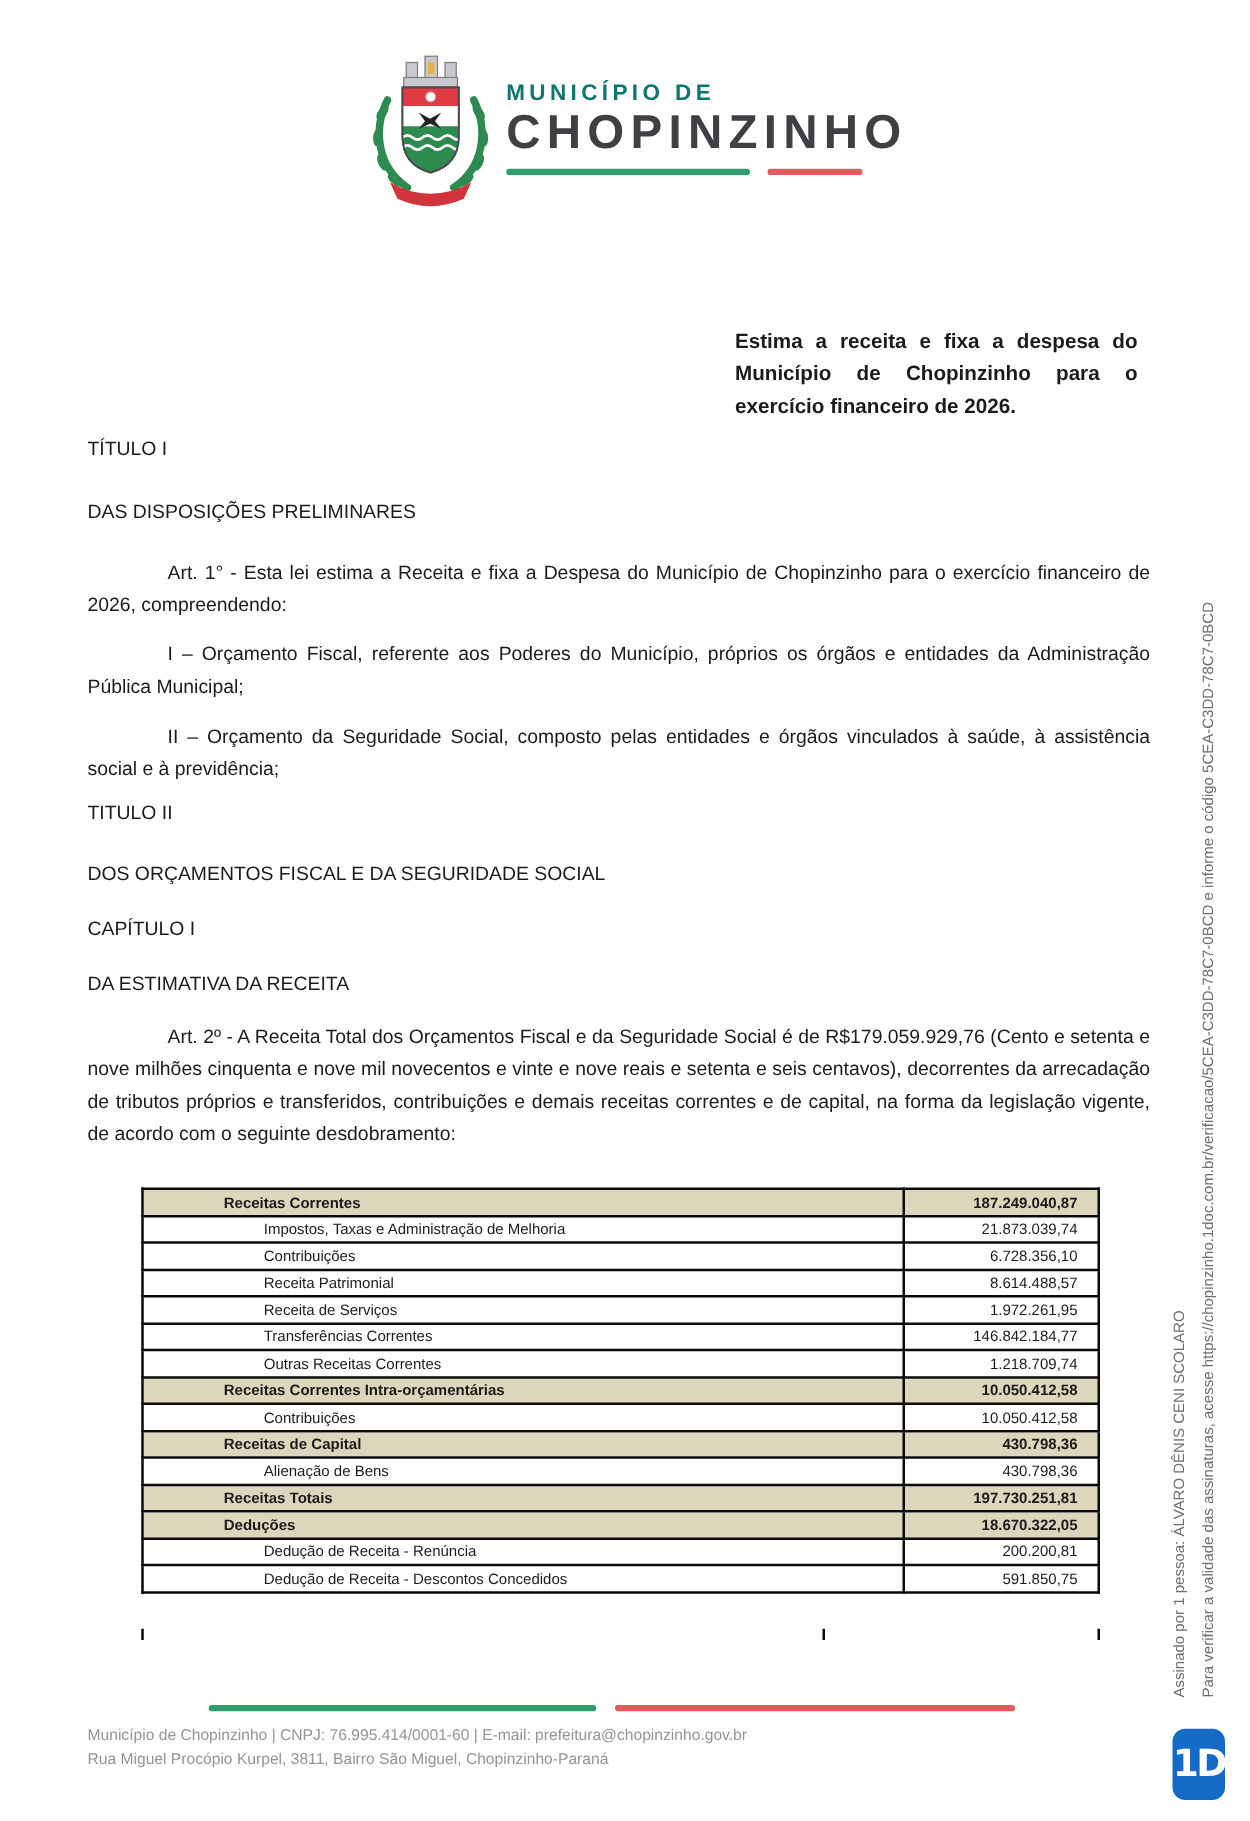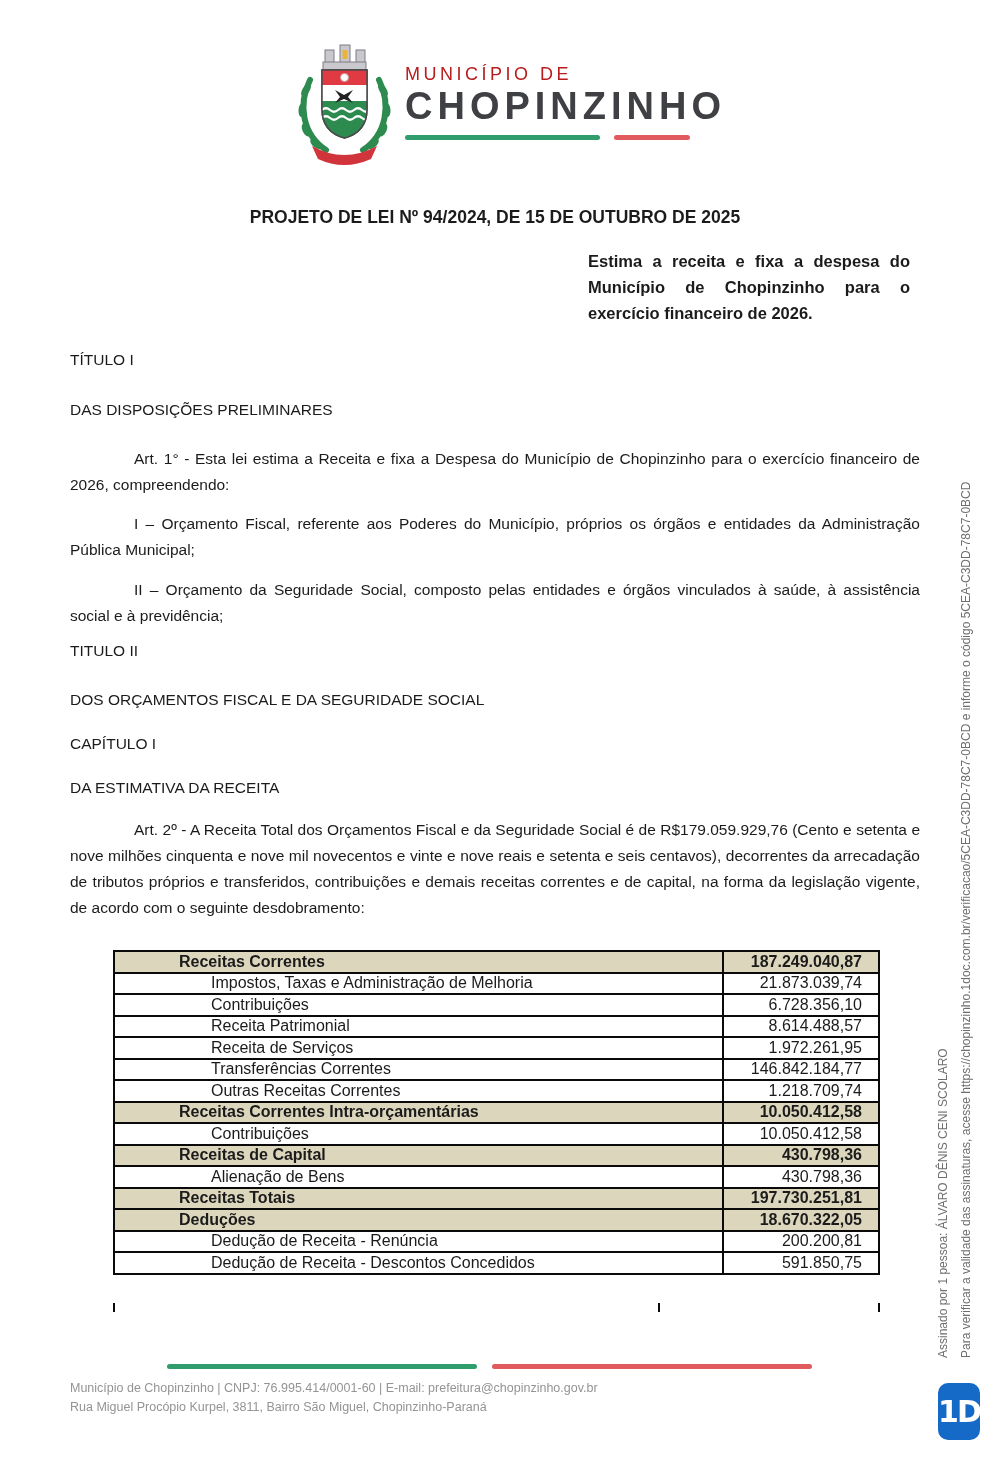--- a/index.html
+++ b/index.html
@@ -3,41 +3,41 @@
 <meta charset="utf-8">
 <style>
   html,body{margin:0;padding:0;background:#e8e8e8;}
   .page{
     position:relative;width:1000px;height:1457px;margin:0 auto;background:#ffffff;
     font-family:"Liberation Sans",sans-serif;color:#1b1b1b;overflow:hidden;
   }
   
   .brand{position:absolute;left:296px;top:38px;display:flex;align-items:center;gap:12px;}
   .brand-text{display:flex;flex-direction:column;}
-  .org1{font-size:18px;font-weight:normal;letter-spacing:3.5px;color:#b91c1c;}
+  .org1{font-size:18px;font-weight:bold;letter-spacing:3.5px;color:#0f766e;}
   .org2{font-size:38px;font-weight:bold;letter-spacing:5px;color:#3f4044;line-height:1.15;text-align:center;}
   .brand-bars{display:flex;gap:14px;margin-top:6px;}
   .bar{height:5px;border-radius:3px;}
   .bar-green{width:195px;background:var(--brand-green);}
   .bar-red{width:76px;background:var(--brand-red);}
   
   .title{position:absolute;top:207px;left:70px;width:850px;text-align:center;
          font-weight:bold;font-size:17.5px;}
-  .ementa{position:absolute;top:248px;right:90px;width:322px;font-weight:bold;
+  .ementa{position:absolute;top:260px;right:90px;width:322px;font-weight:bold;
           font-size:16.5px;line-height:26px;text-align:justify;}
   .h{position:absolute;left:70px;width:850px;font-size:15.5px;}
   .para{position:absolute;left:70px;width:850px;text-align:justify;text-indent:64px;
         font-size:15.5px;line-height:26px;margin:0;}
   .pos-t1{top:351px}.pos-t2{top:401px}
   .pos-p1{top:446px}.pos-p2{top:511px}.pos-p3{top:577px}
   .pos-t3{top:642px}.pos-t4{top:691px}.pos-t5{top:735px}.pos-t6{top:779px}
   .pos-p4{top:817px}
   
   .rev{position:absolute;left:113px;top:950px;width:767px;border-collapse:collapse;
-       font-size:16px;table-layout:fixed;}
+       font-size:12px;table-layout:fixed;}
   .rev td{border:2px solid #0a0a0a;height:19.5px;padding:0;overflow:hidden;white-space:nowrap;}
   .rev td.lbl{width:543px;padding-left:96px;}
   .rev td.val{text-align:right;padding-right:16px;}
   .rev tr.hdr td{background:var(--table-header-bg);font-weight:bold;}
   .rev tr.hdr td.lbl{padding-left:64px;}
   .table-cut{position:absolute;left:113px;top:1303px;width:763px;height:9px;
              border-left:2px solid #0a0a0a;border-right:2px solid #0a0a0a;}
   .cut-div{position:absolute;left:543px;top:0;width:2px;height:100%;background:#0a0a0a;}
   
   .fbar{position:absolute;top:1364px;height:5px;border-radius:3px;}
@@ -103,21 +103,20 @@
     <div class="brand-text">
       <div class="org1">MUNICÍPIO DE</div>
       <div class="org2">CHOPINZINHO</div>
       <div class="brand-bars">
         <span class="bar bar-green"></span>
         <span class="bar bar-red"></span>
       </div>
     </div>
   </header>
 
-  <div class="title">PROJETO DE LEI Nº 94/2024, DE 15 DE OUTUBRO DE 2025</div>
   <div class="ementa">Estima a receita e fixa a despesa do Município de Chopinzinho para o exercício financeiro de 2026.</div>
 
   <div class="h pos-t1">TÍTULO I</div>
   <div class="h pos-t2">DAS DISPOSIÇÕES PRELIMINARES</div>
   <p class="para pos-p1">Art. 1° - Esta lei estima a Receita e fixa a Despesa do Município de Chopinzinho para o exercício financeiro de 2026, compreendendo:</p>
   <p class="para pos-p2">I – Orçamento Fiscal, referente aos Poderes do Município, próprios os órgãos e entidades da Administração Pública Municipal;</p>
   <p class="para pos-p3">II – Orçamento da Seguridade Social, composto pelas entidades e órgãos vinculados à saúde, à assistência social e à previdência;</p>
   <div class="h pos-t3">TITULO II</div>
   <div class="h pos-t4">DOS ORÇAMENTOS FISCAL E DA SEGURIDADE SOCIAL</div>
   <div class="h pos-t5">CAPÍTULO I</div>

